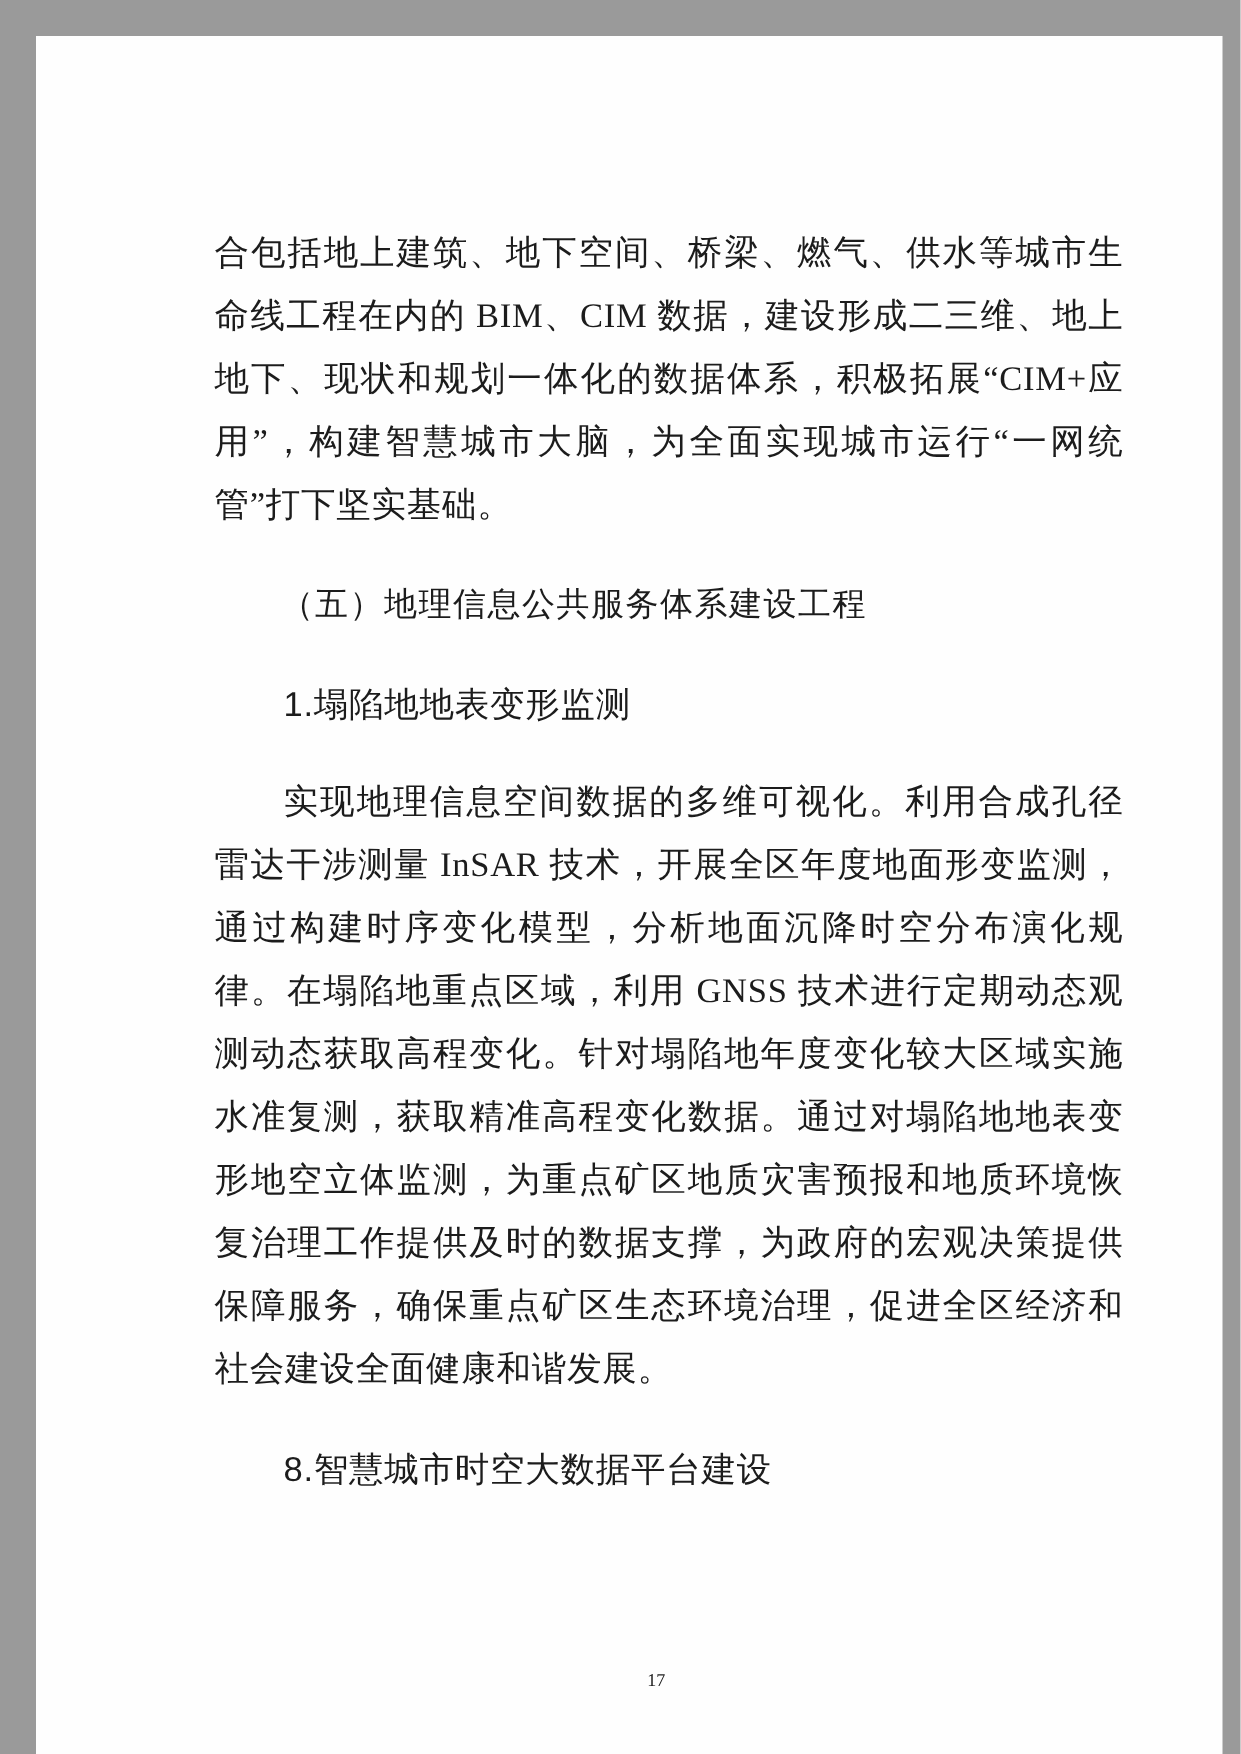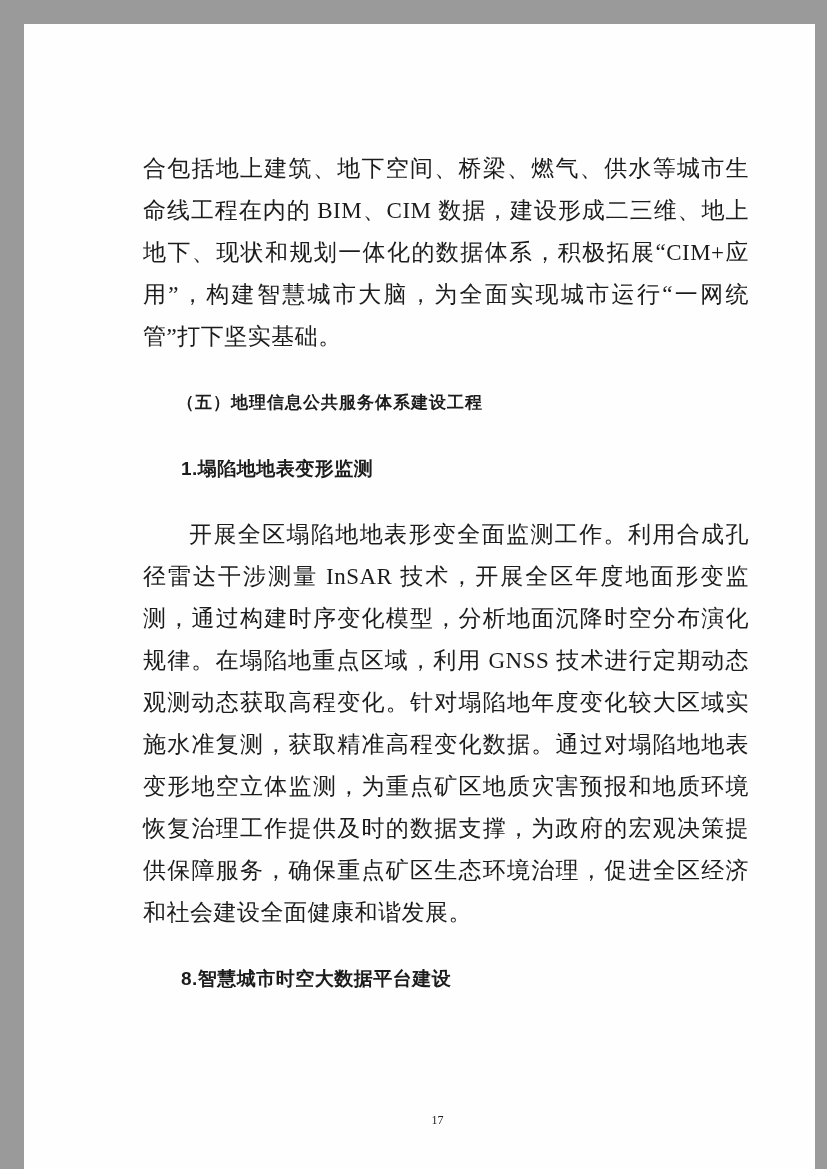--- a/index.html
+++ b/index.html
@@ -28,31 +28,31 @@
     text-align: justify;
     text-justify: inter-ideograph;
     text-indent: 2em;
     letter-spacing: 0.5px;
     word-break: break-all;
   }
   .body-text.no-indent {
     text-indent: 0;
   }
   .section-heading {
-    font-size: 17px;
+    font-size: 22px;
     line-height: 42px;
-    font-weight: bold;
+    font-weight: normal;
     text-indent: 2em;
     letter-spacing: 1px;
   }
   .sub-heading {
     font-family: "Liberation Sans", "DejaVu Sans", sans-serif;
-    font-size: 19px;
+    font-size: 23px;
     line-height: 42px;
-    font-weight: bold;
+    font-weight: normal;
     text-indent: 2em;
     letter-spacing: 0.5px;
   }
   .page-number {
     position: absolute;
     top: 1070px;
     left: 0;
     width: 100%;
     text-align: center;
     font-size: 12px;
@@ -61,17 +61,17 @@
   }
 </style>
 </head>
 <body>
 
 <div class="page">
   <div class="content">
     <p class="body-text no-indent">合包括地上建筑、地下空间、桥梁、燃气、供水等城市生命线工程在内的 BIM、CIM 数据，建设形成二三维、地上地下、现状和规划一体化的数据体系，积极拓展“CIM+应用”，构建智慧城市大脑，为全面实现城市运行“一网统管”打下坚实基础。</p>
     <h3 class="section-heading">（五）地理信息公共服务体系建设工程</h3>
     <h4 class="sub-heading">1.塌陷地地表变形监测</h4>
-    <p class="body-text">开展全区塌陷地地表形变全面监测工作。利用合成孔径雷达干涉测量 InSAR 技术，开展全区年度地面形变监测，通过构建时序变化模型，分析地面沉降时空分布演化规律。在塌陷地重点区域，利用 GNSS 技术进行定期动态观测动态获取高程变化。针对塌陷地年度变化较大区域实施水准复测，获取精准高程变化数据。通过对塌陷地地表变形地空立体监测，为重点矿区地质灾害预报和地质环境恢复治理工作提供及时的数据支撑，为政府的宏观决策提供保障服务，确保重点矿区生态环境治理，促进全区经济和社会建设全面健康和谐发展。</p>
+    <p class="body-text">实现地理信息空间数据的多维可视化。利用合成孔径雷达干涉测量 InSAR 技术，开展全区年度地面形变监测，通过构建时序变化模型，分析地面沉降时空分布演化规律。在塌陷地重点区域，利用 GNSS 技术进行定期动态观测动态获取高程变化。针对塌陷地年度变化较大区域实施水准复测，获取精准高程变化数据。通过对塌陷地地表变形地空立体监测，为重点矿区地质灾害预报和地质环境恢复治理工作提供及时的数据支撑，为政府的宏观决策提供保障服务，确保重点矿区生态环境治理，促进全区经济和社会建设全面健康和谐发展。</p>
     <h4 class="sub-heading">8.智慧城市时空大数据平台建设</h4>
   </div>
   <div class="page-number">17</div>
 </div>
 
 </body></html>

